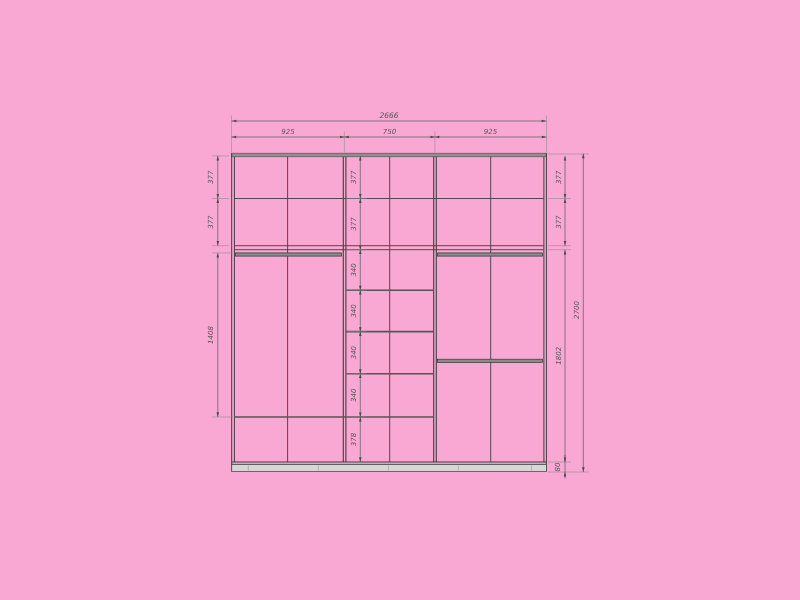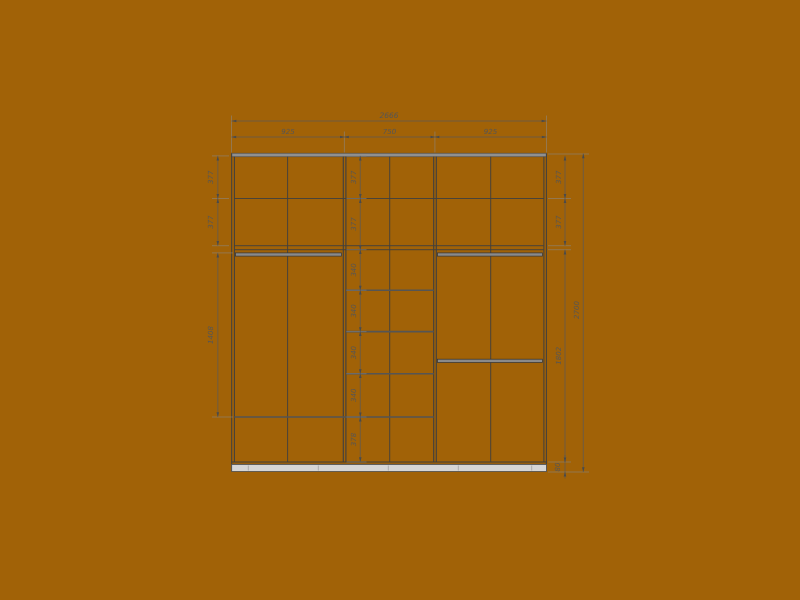--- a/index.html
+++ b/index.html
@@ -1,16 +1,16 @@
 <!DOCTYPE html>
 <html><head>
 <meta charset="utf-8">
 <style>
   html,body{margin:0;padding:0;background:#ffffff;}
-  #stage{position:relative;width:800px;height:600px;background:#a16207;overflow:hidden;
+  #stage{position:relative;width:800px;height:600px;background:#f9a8d4;overflow:hidden;
          font-family:"DejaVu Sans",sans-serif;}
   svg text{font-family:"DejaVu Sans",sans-serif;font-style:italic;fill:#565656;}
   .dimtxt{font-size:7px;}
   .dimtxt-big{font-size:7.5px;}
 </style>
 </head>
 <body>
 
 <div id="stage">
 <svg id="dwg" width="800" height="600" viewBox="0 0 800 600">

